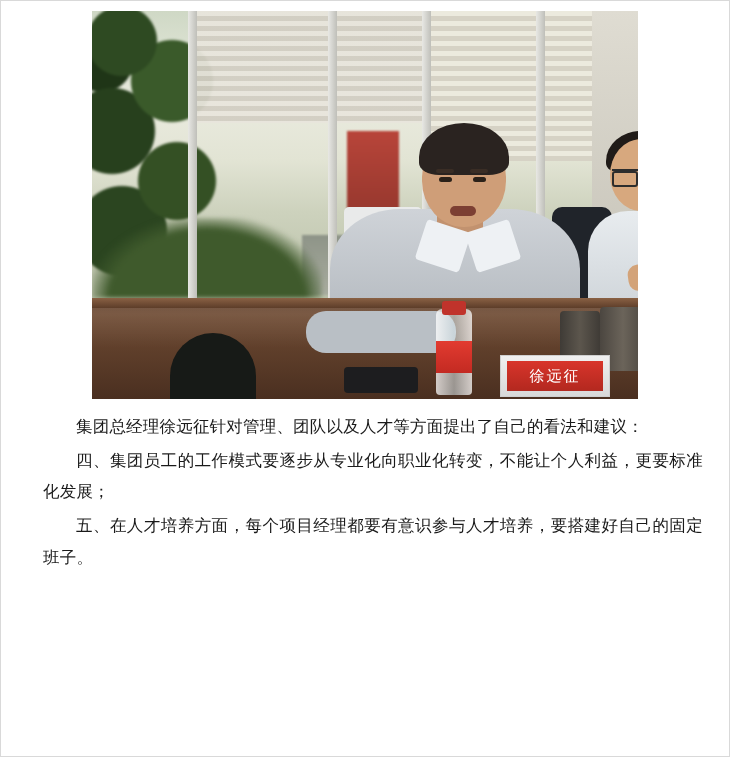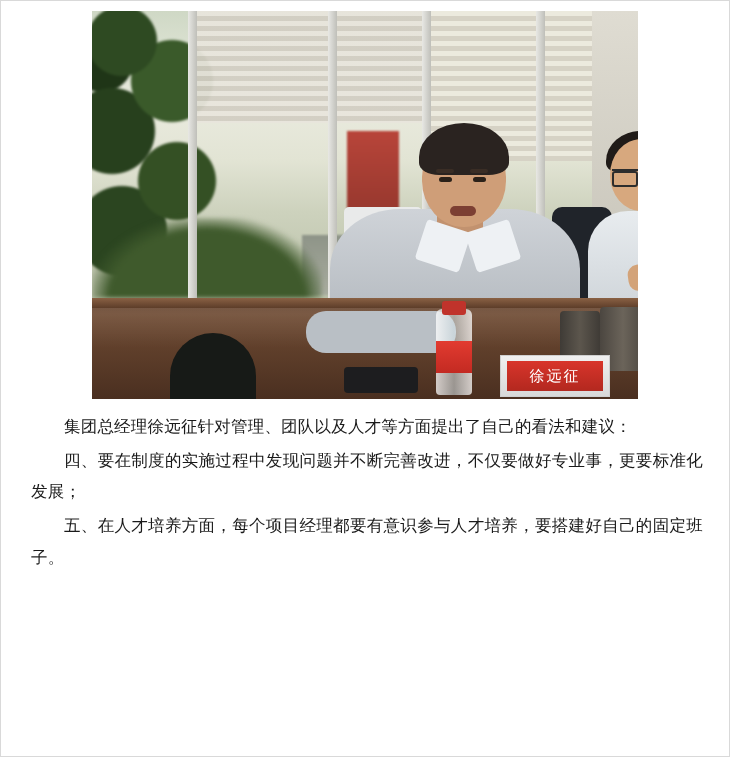--- a/index.html
+++ b/index.html
@@ -249,21 +249,21 @@
   .article {
     padding: 8px 26px 0 26px;
     color: #1a1a1a;
     font-family: "DejaVu Sans", "Liberation Sans", sans-serif;
     font-size: 16.5px;
     line-height: 1.92;
     letter-spacing: .2px;
     text-align: justify;
   }
   .article p {
-    margin: 0 0 2px 4px;
+    margin: 0 0 2px 16px;
     text-indent: 2em;
   }
 </style>
 </head>
 <body>
 
 <div class="page">
 
   <div class="photo-wrap">
     <div class="photo">
@@ -322,17 +322,17 @@
           <div class="nameplate">
             <span>徐远征</span>
           </div>
         </div>
       </div>
     </div>
   </div>
 
   <div class="article">
     <p>集团总经理徐远征针对管理、团队以及人才等方面提出了自己的看法和建议：</p>
-    <p>四、要在制度的实施过程中发现问题并不断完善改进，不仅要做好专业事，更要标准化发展；</p>
+    <p>四、集团员工的工作模式要逐步从专业化向职业化转变，不能让个人利益，更要标准化发展；</p>
     <p>五、在人才培养方面，每个项目经理都要有意识参与人才培养，要搭建好自己的固定班子。</p>
   </div>
 
 </div>
 
 </body></html>

